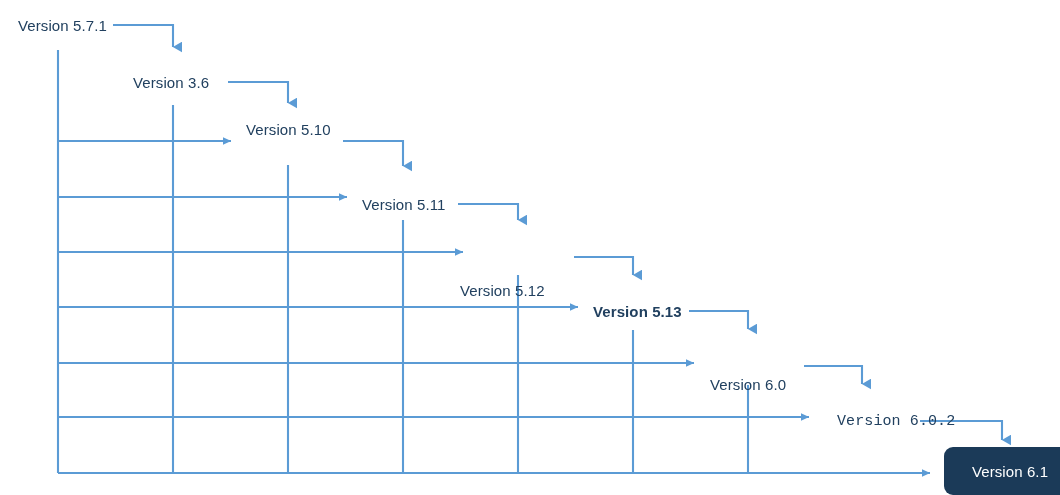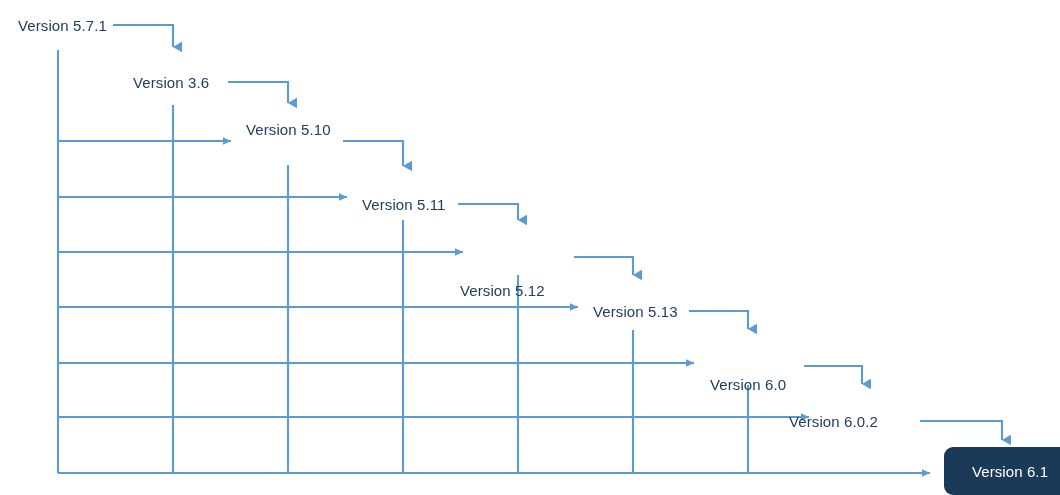--- a/index.html
+++ b/index.html
@@ -71,19 +71,19 @@
       <path d="M58,417 L809,417" marker-end="url(#ar-r)"></path>
       <path d="M58,473 L930,473" marker-end="url(#ar-r)"></path>
     </g>
   </svg>
 
   <div class="vlabel" style="left:18px;  top:25px;">Version 5.7.1</div>
   <div class="vlabel" style="left:133px; top:82px;">Version 3.6</div>
   <div class="vlabel" style="left:246px; top:129px;">Version 5.10</div>
   <div class="vlabel" style="left:362px; top:204px;text-align:center;">Version 5.11</div>
   <div class="vlabel" style="left:460px; top:257px;margin-top:33px;">Version 5.12</div>
-  <div class="vlabel" style="left:593px; top:311px;">Version 5.13</div>
+  <div class="vlabel" style="left:593px; top:311px;font-weight:bold;">Version 5.13</div>
   <div class="vlabel" style="left:710px; top:384px;">Version 6.0</div>
-  <div class="vlabel" style="left:789px; top:421px;">Version 6.0.2</div>
+  <div class="vlabel" style="left:837px; top:421px;font-family:Liberation Mono, monospace;">Version 6.0.2</div>
 
   <div class="vlabel target" style="left:944px; top:447px; width:132px; height:48px;">Version 6.1</div>
 
 </div>
 
 </body></html>

